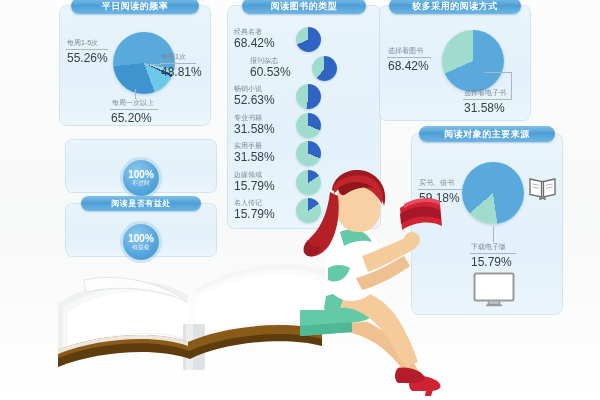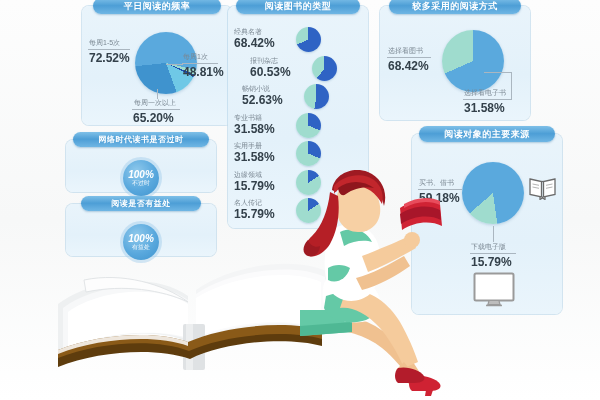--- a/index.html
+++ b/index.html
@@ -18,85 +18,85 @@
            box-shadow:0 0 0 1px rgba(176,210,232,.55); }
   .phead { position:absolute; left:50%; transform:translateX(-50%); top:-8px;
            border-radius:10px; color:#ffffff; font-weight:bold;
            background:linear-gradient(180deg,#7fc0e8 0%,#4d9ed6 48%,#6fb6e4 100%);
            box-shadow:0 1px 2px rgba(60,120,165,.35);
            display:flex; align-items:center; justify-content:center;
            letter-spacing:.5px; white-space:nowrap; overflow:hidden; }
 
   
   .lbl   { position:absolute; color:#7a8792; white-space:nowrap; }
-  .pct   { position:absolute; color:#33404a; font-weight:bold; white-space:nowrap; }
+  .pct   { position:absolute; color:#33404a; font-weight:normal; white-space:nowrap; }
   .uline { position:absolute; background:#aab6c0; height:1px; }
   .vline { position:absolute; background:#aab6c0; width:1px; }
 
   
   .pie   { position:absolute; border-radius:50%; }
 
   
   .disc  { position:absolute; border-radius:50%;
            background:radial-gradient(circle at 38% 32%,#8fc9ec 0%,#59a8dd 55%,#3f93ce 100%);
            box-shadow:0 0 0 3px rgba(160,205,234,.45);
            display:flex; flex-direction:column; align-items:center; justify-content:center;
            color:#ffffff; line-height:1.05; }
-  .disc .big { font-weight:bold;font-style:italic; }
+  .disc .big { font-weight:bold; }
   .disc .sm  { opacity:.92; }
 
   
   .ill { position:absolute; }
 </style>
 </head>
 <body>
 
 <div id="stage">
 
-  <div class="panel" style="left:82px; top:6px; width:150px; height:119px;">
+  <div class="panel" style="left:60px; top:6px; width:150px; height:119px;">
     <div class="phead" style="width:128px; height:16px; font-size:9px;">平日阅读的频率</div>
 
     <div class="pie" style="left:53px; top:26px; width:62px; height:62px;
                 background:conic-gradient(from -96deg,
                   #5aa9dd 0deg 199deg,
                   #9fdcce 199deg 208deg,
                   #1f4fae 208deg 213deg,
                   #6fc8e6 213deg 256deg,
                   #3f93ce 256deg 360deg);
                 box-shadow:0 1px 3px rgba(80,130,170,.30);"></div>
 
     <span class="lbl" style="left:7px; top:32px; font-size:7px;">每周1-5次</span>
     <div class="uline" style="left:6px; top:43px; width:42px;"></div>
-    <span class="pct" style="left:7px; top:45px; font-size:12px;">72.52%</span>
+    <span class="pct" style="left:7px; top:45px; font-size:12px;">55.26%</span>
 
     <span class="lbl" style="left:101px; top:46px; font-size:7px;">每周1次</span>
     <div class="uline" style="left:100px; top:57px; width:36px;"></div>
     <span class="pct" style="left:101px; top:59px; font-size:12px;">48.81%</span>
     <div class="uline" style="left:84px; top:58px; width:17px;"></div>
 
     <span class="lbl" style="left:52px; top:92px; font-size:7px;">每周一次以上</span>
     <div class="uline" style="left:50px; top:103px; width:48px;"></div>
     <span class="pct" style="left:51px; top:105px; font-size:12px;">65.20%</span>
     <div class="vline" style="left:75px; top:83px; height:10px;"></div>
   </div>
 
-  <div class="panel" style="left:228px; top:6px; width:140px; height:222px;">
+  <div class="panel" style="left:228px; top:6px; width:152px; height:222px;">
     <div class="phead" style="width:124px; height:16px; font-size:9px;">阅读图书的类型</div>
     <div id="type-rows" style="position:absolute; left:0; top:20px; width:140px;">
         <div style="position: absolute; left: 0px; top: 0px; width: 140px; height: 28.5px;">
           <span class="lbl" style="left: 6px; top: 1px; font-size: 7px;">经典名著</span>
           <span class="pct" style="left: 6px; top: 10px; font-size: 12px;">68.42%</span>
           <div class="pie" style="left: 68px; top: 1px; width: 25px; height: 25px; background: conic-gradient(rgb(47, 99, 196) 0deg, rgb(47, 99, 196) 246.312deg, rgb(159, 220, 206) 246.312deg, rgb(159, 220, 206) 360deg); box-shadow: rgba(80, 130, 170, 0.28) 0px 1px 2px;"></div>
         </div>
         <div style="position: absolute; left: 16px; top: 28.5px; width: 140px; height: 28.5px;">
           <span class="lbl" style="left: 6px; top: 1px; font-size: 7px;">报刊杂志</span>
           <span class="pct" style="left: 6px; top: 10px; font-size: 12px;">60.53%</span>
           <div class="pie" style="left: 68px; top: 1px; width: 25px; height: 25px; background: conic-gradient(rgb(47, 99, 196) 0deg, rgb(47, 99, 196) 217.908deg, rgb(159, 220, 206) 217.908deg, rgb(159, 220, 206) 360deg); box-shadow: rgba(80, 130, 170, 0.28) 0px 1px 2px;"></div>
         </div>
-        <div style="position: absolute; left: 8px; top: 57px; width: 140px; height: 28.5px;">
+        <div style="position: absolute; left: 0px; top: 57px; width: 140px; height: 28.5px;">
           <span class="lbl" style="left: 6px; top: 1px; font-size: 7px;">畅销小说</span>
           <span class="pct" style="left: 6px; top: 10px; font-size: 12px;">52.63%</span>
           <div class="pie" style="left: 68px; top: 1px; width: 25px; height: 25px; background: conic-gradient(rgb(47, 99, 196) 0deg, rgb(47, 99, 196) 189.468deg, rgb(159, 220, 206) 189.468deg, rgb(159, 220, 206) 360deg); box-shadow: rgba(80, 130, 170, 0.28) 0px 1px 2px;"></div>
         </div>
         <div style="position: absolute; left: 0px; top: 85.5px; width: 140px; height: 28.5px;">
           <span class="lbl" style="left: 6px; top: 1px; font-size: 7px;">专业书籍</span>
           <span class="pct" style="left: 6px; top: 10px; font-size: 12px;">31.58%</span>
           <div class="pie" style="left: 68px; top: 1px; width: 25px; height: 25px; background: conic-gradient(rgb(47, 99, 196) 0deg, rgb(47, 99, 196) 113.688deg, rgb(159, 220, 206) 113.688deg, rgb(159, 220, 206) 360deg); box-shadow: rgba(80, 130, 170, 0.28) 0px 1px 2px;"></div>
         </div>
         <div style="position: absolute; left: 0px; top: 114px; width: 140px; height: 28.5px;">
@@ -131,21 +131,20 @@
     <span class="pct" style="left:8px; top:53px; font-size:12px;">68.42%</span>
 
     <span class="lbl" style="left:84px; top:82px; font-size:7px;">选择看电子书</span>
     <div class="uline" style="left:83px; top:93px; width:48px;"></div>
     <span class="pct" style="left:84px; top:95px; font-size:12px;">31.58%</span>
     <div class="vline" style="left:131px; top:66px; height:28px;"></div>
     <div class="uline" style="left:104px; top:66px; width:28px;"></div>
   </div>
 
   <div class="panel" style="left:66px; top:140px; width:150px; height:52px;">
-    <div class="phead" style="width:136px; height:15px; font-size:8px;">网络时代读书是否过时</div>
     <div class="disc" style="left:57px; top:20px; width:36px; height:36px;">
       <span class="big" style="font-size:10px;">100%</span>
       <span class="sm" style="font-size:6px;">不过时</span>
     </div>
   </div>
 
   <div class="panel" style="left:66px; top:204px; width:150px; height:52px;">
     <div class="phead" style="width:120px; height:15px; font-size:8px;">阅读是否有益处</div>
     <div class="disc" style="left:57px; top:20px; width:36px; height:36px;">
       <span class="big" style="font-size:10px;">100%</span>

